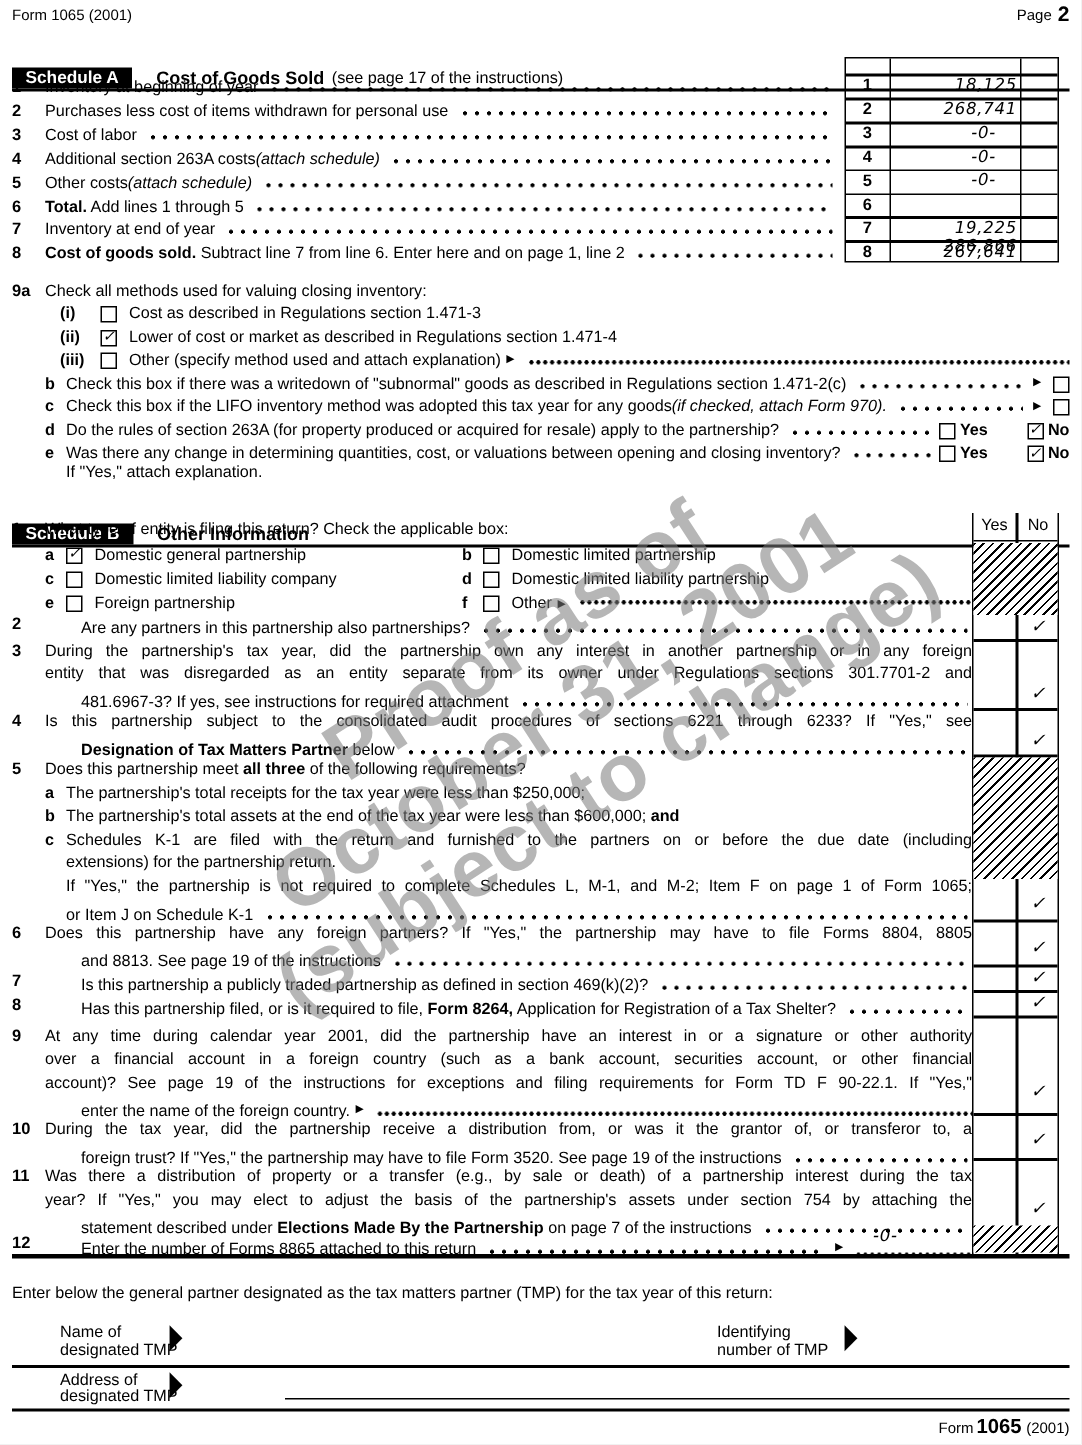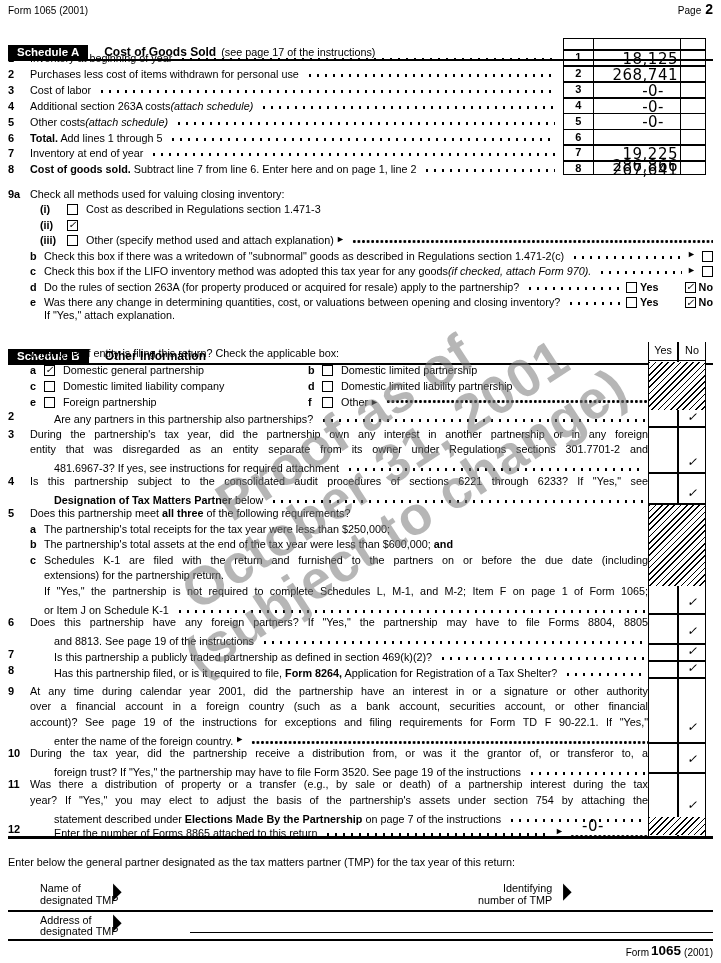--- a/index.html
+++ b/index.html
@@ -36,21 +36,21 @@
   .sl { width:14px; flex:none; font-weight:bold; }
   .q { position:absolute; left:8px; width:640px; }
   .qrow { display:flex; align-items:flex-start; }
   .qbody { flex:1; min-width:0; }
   
   .sa-table { position:absolute; left:563px; top:38px; width:143px; height:137px; border:1.6px solid #000; }
   .sa-table .vline { position:absolute; top:0; bottom:0; width:1.6px; background:#000; }
   .sa-table .hline { position:absolute; left:0; width:100%; height:1.6px; background:#000; }
   .sa-num { position:absolute; left:0; width:28.5px; height:14px; text-align:center; font-weight:bold; font-size:11px; }
   .sa-val { position:absolute; left:30px; width:84px; height:14px; text-align:right; }
-  .val { font-family:"DejaVu Sans", sans-serif; font-size:15px; letter-spacing:0.5px; }
+  .val { font-family:"DejaVu Sans", sans-serif; font-style:italic; font-size:11px; letter-spacing:0.5px; }
   .sa-line { position:absolute; left:8px; width:550px; height:14px; display:flex; align-items:flex-end; white-space:nowrap; }
   .sa-wide { position:absolute; left:8px; width:705px; height:15px; display:flex; align-items:flex-end; white-space:nowrap; }
   .ind { width:22px; flex:none; }
   .rn { width:27px; flex:none; font-weight:bold; margin-left:10px; }
   .ynlab { font-weight:bold; margin-left:3px; }
   .gap26 { width:26px; flex:none; }
   
   .yn-table { position:absolute; left:648px; top:341.5px; width:58px; height:495.5px;
     border-left:1.6px solid #000; border-right:1.6px solid #000; background:transparent; }
   .yn-table .hline { position:absolute; left:0; width:100%; height:1.8px; background:#000; }
@@ -181,20 +181,21 @@
       <span class="rn">(i)</span>
     <span class="cb" style="margin-right:8px;"></span>
     <span>Cost as described in Regulations section 1.471-3</span>
   </div>
   <div class="sa-wide" style="top:215.5px;">
     <span class="ind"></span>
       <span class="rn">(ii)</span>
     <span class="cb" style="margin-right:8px;">
         <span>✓</span>
       </span>
+    <span>Lower of cost or market as described in Regulations section 1.471-4</span>
   </div>
   <div class="sa-wide" style="top:231px;">
     <span class="ind"></span>
       <span class="rn">(iii)</span>
     <span class="cb" style="margin-right:8px;"></span>
     <span>Other (specify method used and attach explanation)</span>
     <span class="arr">►</span>
     <span class="leader2"></span>
   </div>
   <div class="sa-wide" style="top:246.5px;">
@@ -498,21 +499,21 @@
 
   <div class="abs" style="top:855.5px;left:8px;">Enter below the general partner designated as the tax matters partner (TMP) for the tax year of this return:</div>
 
   <div class="tmp-label" style="top:883px;left:40px;">
     <div>Name of</div>
     <div>designated TMP</div>
   </div>
   <div class="big-arrow" style="top:886px;left:113px;">▶</div>
   <div class="abs" style="top:890px;left:132px;width:330px;height:18px;"></div>
 
-  <div class="tmp-label" style="top:883px;left:478px;text-align:right;">
+  <div class="tmp-label" style="top:883px;left:478px;">
     <div>Identifying</div>
     <div>number of TMP</div>
   </div>
   <div class="big-arrow" style="top:886px;left:563px;">▶</div>
   <div class="abs" style="top:890px;left:582px;width:125px;height:18px;"></div>
 
   <div class="rule" style="top:909.5px;left:8px;width:705px;height:2.5px;"></div>
 
   <div class="tmp-label" style="top:914.5px;left:40px;">
     <div>Address of</div>

